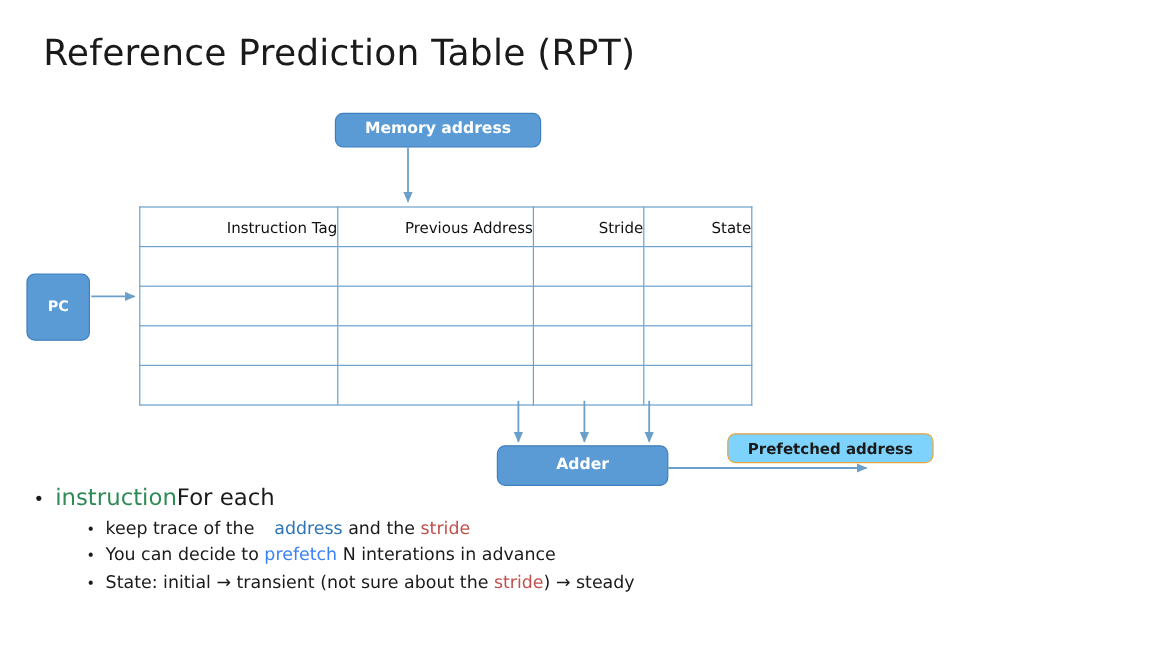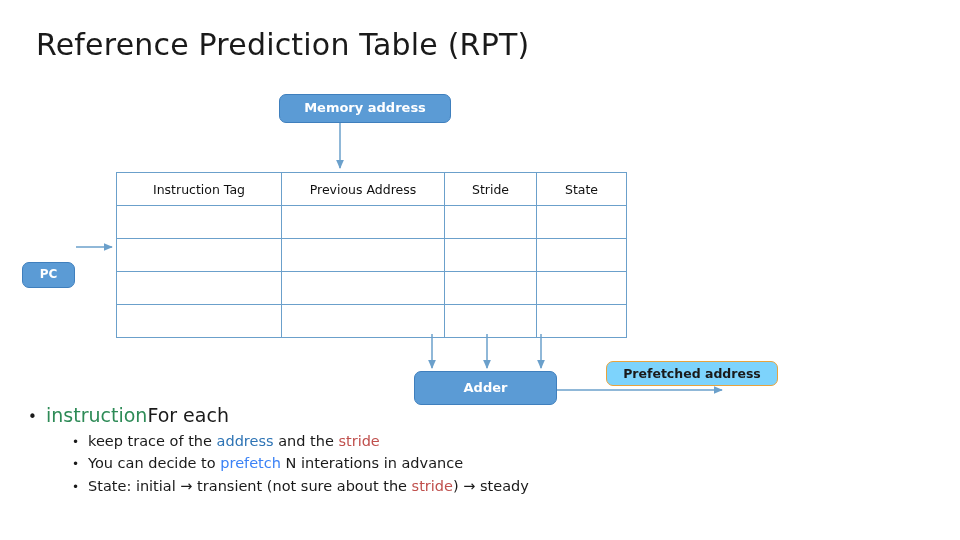--- a/index.html
+++ b/index.html
@@ -47,39 +47,39 @@
     border: 1.3px solid #3f7fbd;
   }
   .proc-gold {
     background: #7dd3fc;
     border: 1.3px solid #e8a33d;
     color: #1a1a1a;
     font-weight: 700;
   }
 
   #memory-address-box { left: 279px; top: 94px;  width: 172px; height: 29px; }
-  #pc-box             { left: 22px;  top: 228px; width: 53px;  height: 26px; font-size: 12px; margin-top: 34px; }
+  #pc-box             { left: 22px;  top: 228px; width: 53px;  height: 56px; font-size: 12px; }
   #adder-box          { left: 414px; top: 371px; width: 143px; height: 34px; }
   #prefetched-box     { left: 606px; top: 361px; width: 172px; height: 25px; font-size: 12.5px; }
 
   
   #rpt-table {
     position: absolute;
     left: 116px;
     top: 172px;
     width: 506px;
     height: 162px;
     border-collapse: collapse;
     table-layout: fixed;
     background: transparent;
   }
   #rpt-table td, #rpt-table th {
     border: 1.2px solid #6ba0cb;
     padding: 0;
-    text-align: center;
+    text-align: right;
     vertical-align: middle;
     font-weight: 400;
     background: transparent;
   }
   #rpt-table thead th {
     height: 32px;
     font-size: 12.5px;
     color: #111111;
     font-weight: 400;
   }
@@ -132,21 +132,21 @@
   }
   .bullet-l2 .dot {
     width: 16px;
     flex: 0 0 16px;
     font-size: 12px;
     line-height: 1;
     color: #1a1a1a;
   }
   .txt { white-space: pre; }
   .hl-green  { color: #2e8b57; }
-  .hl-blue   { color: #2e74b5; }
+  .hl-blue   { color: #2e74b5; margin-left: 12px; }
   .hl-red    { color: #c0504d; }
   .hl-teal   { color: #3b82f6; }
 </style>
 </head>
 <body>
 
 <div class="slide-title">Reference Prediction Table (RPT)</div>
 
 <svg id="connectors" viewBox="0 0 960 540" xmlns="http://www.w3.org/2000/svg">
   <defs>

